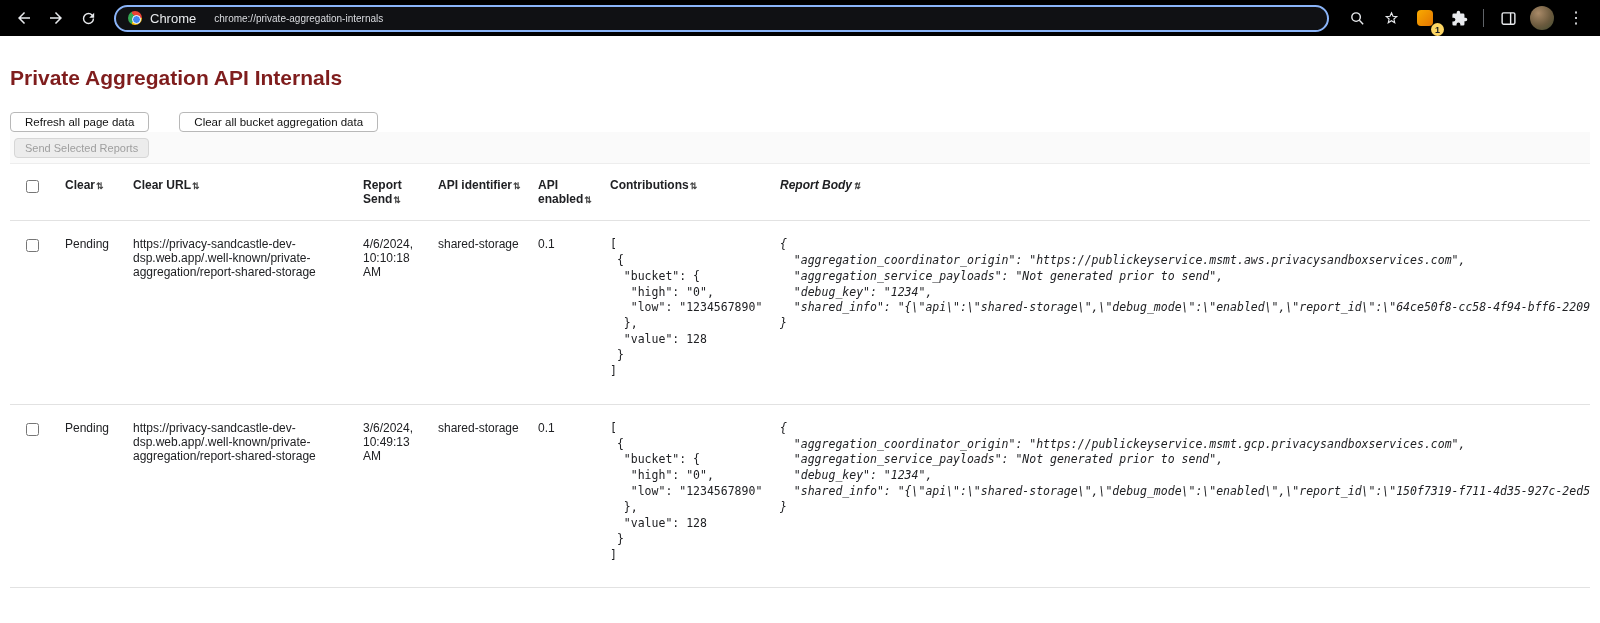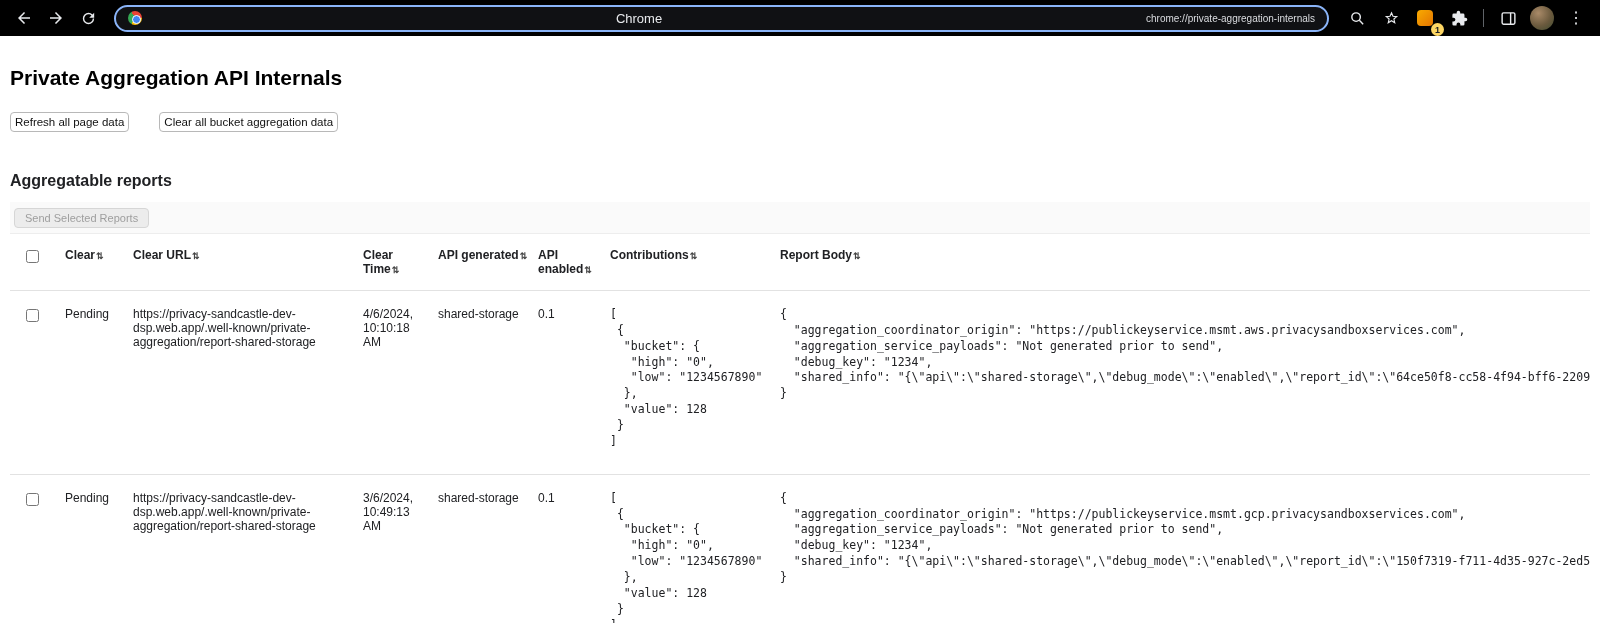--- a/index.html
+++ b/index.html
@@ -31,21 +31,20 @@
     flex: 1 1 auto;
     height: 27px;
     margin: 0 10px 0 8px;
     background: #101114;
     border: 2px solid #8ab4f8;
     border-radius: 14px;
     display: flex;
     align-items: center;
     padding: 0 12px;
     min-width: 0;
-    justify-content: space-between;
   }
   .chrome-logo {
     width: 14px; height: 14px; border-radius: 50%;
     background: conic-gradient(from -30deg, #ea4335 0 120deg, #fbbc04 120deg 240deg, #34a853 240deg 360deg);
     position: relative; flex: 0 0 auto;
   }
   .chrome-logo::after {
     content: ""; position: absolute; left: 3.5px; top: 3.5px;
     width: 7px; height: 7px; border-radius: 50%;
     background: #4285f4; border: 1px solid #fff;
@@ -70,32 +69,32 @@
   .avatar {
     width: 24px; height: 24px; border-radius: 50%;
     background: radial-gradient(circle at 35% 30%, #a98a68, #6b5a3e 55%, #3d4a2e);
     flex: 0 0 auto;
   }
   .kebab { color: #e8eaed; font-size: 16px; line-height: 1; padding: 0 4px; }
 
   
   .page { padding: 0 10px; color: #202124; }
   h1.page-title {
-    font-size: 21px; font-weight: bold; color: #000000;
+    font-size: 21px; font-weight: bold; color: #7f1d1d;
     margin: 30px 0 0 0;
   }
   .action-row { margin-top: 22px; display: flex; gap: 30px; }
   .btn {
     font-family: "Liberation Sans", sans-serif;
     font-size: 11.5px;
     color: #111;
     background: #ffffff;
     border: 1px solid #b8b8b8;
     border-radius: 4px;
-    padding: 3px 4px;
+    padding: 3px 14px;
     cursor: pointer;
   }
   h2.section-title {
     font-size: 16px; font-weight: bold; color: #202124;
     margin: 40px 0 12px 0;
   }
   .send-strip {
     background: #fafafa;
     height: 32px;
     display: flex; align-items: center;
@@ -129,21 +128,21 @@
   }
   table.reports td {
     vertical-align: top;
     font-size: 12px;
     color: #202124;
     padding: 16px 10px 24px 0;
     border-bottom: 1px solid #e2e2e2;
     overflow-wrap: break-word;
   }
   .sort-glyph { font-size: 9px; color: #444; margin-left: 1px; }
-  td.cell-body, th.col-body { overflow: hidden; }
+  td.cell-body, th.col-body { overflow: hidden; font-style: italic; }
   pre.json {
     margin: 0;
     font-family: "DejaVu Sans Mono", monospace;
     font-size: 11.5px;
     line-height: 1.38;
     white-space: pre;
   }
   input[type="checkbox"] {
     width: 13px; height: 13px;
     margin: 2px 0 0 16px;
@@ -227,21 +226,20 @@
 </div>
 
 <div class="page">
   <h1 class="page-title">Private Aggregation API Internals</h1>
 
   <div class="action-row">
     <button class="btn">Refresh all page data</button>
     <button class="btn">Clear all bucket aggregation data</button>
   </div>
 
-  <h2 class="section-title">Aggregatable reports</h2>
 
   <div class="send-strip">
     <button class="btn-disabled" disabled="">Send Selected Reports</button>
   </div>
 
   <table class="reports">
     <colgroup>
       <col style="width:55px">
         <col style="width:68px">
         <col style="width:230px">
@@ -249,22 +247,22 @@
       <col style="width:100px">
         <col style="width:72px">
         <col style="width:170px">
         <col>
     </colgroup>
     <thead>
       <tr>
         <th><input type="checkbox" style=""></th>
         <th><span>Clear</span><span class="sort-glyph">⇅</span></th>
         <th><span>Clear URL</span><span class="sort-glyph">⇅</span></th>
-        <th><span>Clear Time</span><span class="sort-glyph">⇅</span></th>
-        <th><span>API generated</span><span class="sort-glyph">⇅</span></th>
+        <th><span>Report Send</span><span class="sort-glyph">⇅</span></th>
+        <th><span>API identifier</span><span class="sort-glyph">⇅</span></th>
         <th><span>API enabled</span><span class="sort-glyph">⇅</span></th>
         <th><span>Contributions</span><span class="sort-glyph">⇅</span></th>
         <th class="col-body"><span>Report Body</span><span class="sort-glyph">⇅</span></th>
       </tr>
     </thead>
     <tbody>
       <tr>
         <td><input type="checkbox" style=""></td>
         <td>Pending</td>
         <td>https://privacy-sandcastle-dev-dsp.web.app/.well-known/private-aggregation/report-shared-storage</td>

